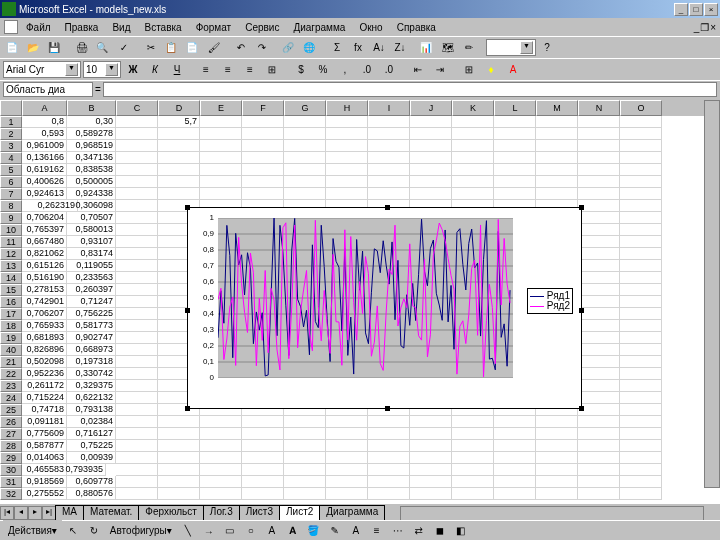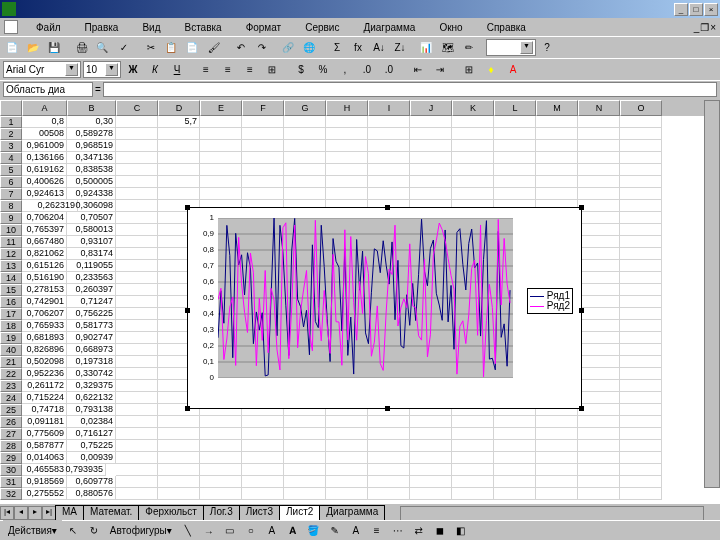--- a/index.html
+++ b/index.html
@@ -1,21 +1,21 @@
 <!DOCTYPE html>
 <html><head>
 <meta charset="utf-8">
 <style>
 *{margin:0;padding:0;box-sizing:border-box;font-family:Tahoma,Arial,sans-serif;font-size:10px}
 body{background:#c0c0c0;width:720px;height:540px;overflow:hidden;position:relative}
 .titlebar{background:linear-gradient(to right,#0a246a,#a6caf0);height:18px;display:flex;align-items:center;padding:0 2px;color:#fff}
 .titlebar .icon{width:14px;height:14px;background:#1e7e1e;margin-right:3px}
 .titlebar .tbuttons{margin-left:auto;display:flex;gap:1px}
 .titlebar .tbtn{width:14px;height:13px;background:#c0c0c0;border:1px solid #fff;border-right-color:#808080;border-bottom-color:#808080;font-size:8px;text-align:center;line-height:11px;color:#000}
-.menubar{background:#c0c0c0;height:18px;display:flex;align-items:center;padding:0 4px;gap:12px}
+.menubar{background:#c0c0c0;height:18px;display:flex;align-items:center;padding:0 4px;gap:2px}
 .menubar span{padding:1px 6px;cursor:default}
 .toolbar{background:#c0c0c0;height:22px;display:flex;align-items:center;padding:0 3px;gap:1px;border-top:1px solid #fff}
 .tbtn2{width:20px;height:20px;border:1px solid #c0c0c0;display:flex;align-items:center;justify-content:center;font-size:10px}
 .sep{width:5px}
 .fmtbar{background:#c0c0c0;height:22px;display:flex;align-items:center;padding:0 3px;gap:2px;border-top:1px solid #fff}
 .combo{background:#fff;border:1px solid #808080;height:17px;display:flex;align-items:center;padding:0 2px}
 .combo .arrow{margin-left:auto;background:#c0c0c0;width:13px;height:13px;text-align:center;font-size:7px;border:1px solid #fff;border-right-color:#808080;border-bottom-color:#808080}
 .formulabar{background:#c0c0c0;height:18px;display:flex;align-items:center;padding:0 3px;gap:2px;border-top:1px solid #fff}
 .namebox{background:#fff;border:1px solid #808080;width:90px;height:15px;padding:0 2px;display:flex;align-items:center}
 .fxinput{background:#fff;border:1px solid #808080;flex:1;height:15px}
@@ -40,20 +40,21 @@
 .drawbar{position:absolute;bottom:0;left:0;right:0;height:20px;background:#c0c0c0;display:flex;align-items:center;gap:1px;padding:0 3px;border-top:1px solid #fff}
 .hscroll{position:absolute;right:16px;bottom:0;height:16px;background:#c0c0c0;border:1px solid #808080}
 .vscroll{position:absolute;right:0;top:0;bottom:16px;width:16px;background:#c0c0c0;border:1px solid #808080}
 svg{display:block}
 </style>
 </head>
 <body>
 
 <div class="titlebar">
   <div class="icon"></div>
+  <span>Microsoft Excel - models_new.xls</span>
   <div class="tbuttons">
     <div class="tbtn">_</div>
     <div class="tbtn">□</div>
     <div class="tbtn">×</div>
   </div>
 </div>
 
 <div class="menubar">
   <span style="width:14px;height:14px;background:#fff;border:1px solid #808080"></span>
   <span>Файл</span>
@@ -185,21 +186,21 @@
       <div class="cell" style="left:284px;top:0px;width:42px"></div>
       <div class="cell" style="left:326px;top:0px;width:42px"></div>
       <div class="cell" style="left:368px;top:0px;width:42px"></div>
       <div class="cell" style="left:410px;top:0px;width:42px"></div>
       <div class="cell" style="left:452px;top:0px;width:42px"></div>
       <div class="cell" style="left:494px;top:0px;width:42px"></div>
       <div class="cell" style="left:536px;top:0px;width:42px"></div>
       <div class="cell" style="left:578px;top:0px;width:42px"></div>
       <div class="cell" style="left:620px;top:0px;width:42px"></div>
       <div class="rh" style="top:12px">2</div>
-      <div class="cell" style="left:22px;top:12px;width:45px">00508</div>
+      <div class="cell" style="left:22px;top:12px;width:45px">0,593</div>
       <div class="cell" style="left:67px;top:12px;width:49px">0,589278</div>
       <div class="cell" style="left:116px;top:12px;width:42px"></div>
       <div class="cell" style="left:158px;top:12px;width:42px"></div>
       <div class="cell" style="left:200px;top:12px;width:42px"></div>
       <div class="cell" style="left:242px;top:12px;width:42px"></div>
       <div class="cell" style="left:284px;top:12px;width:42px"></div>
       <div class="cell" style="left:326px;top:12px;width:42px"></div>
       <div class="cell" style="left:368px;top:12px;width:42px"></div>
       <div class="cell" style="left:410px;top:12px;width:42px"></div>
       <div class="cell" style="left:452px;top:12px;width:42px"></div>

